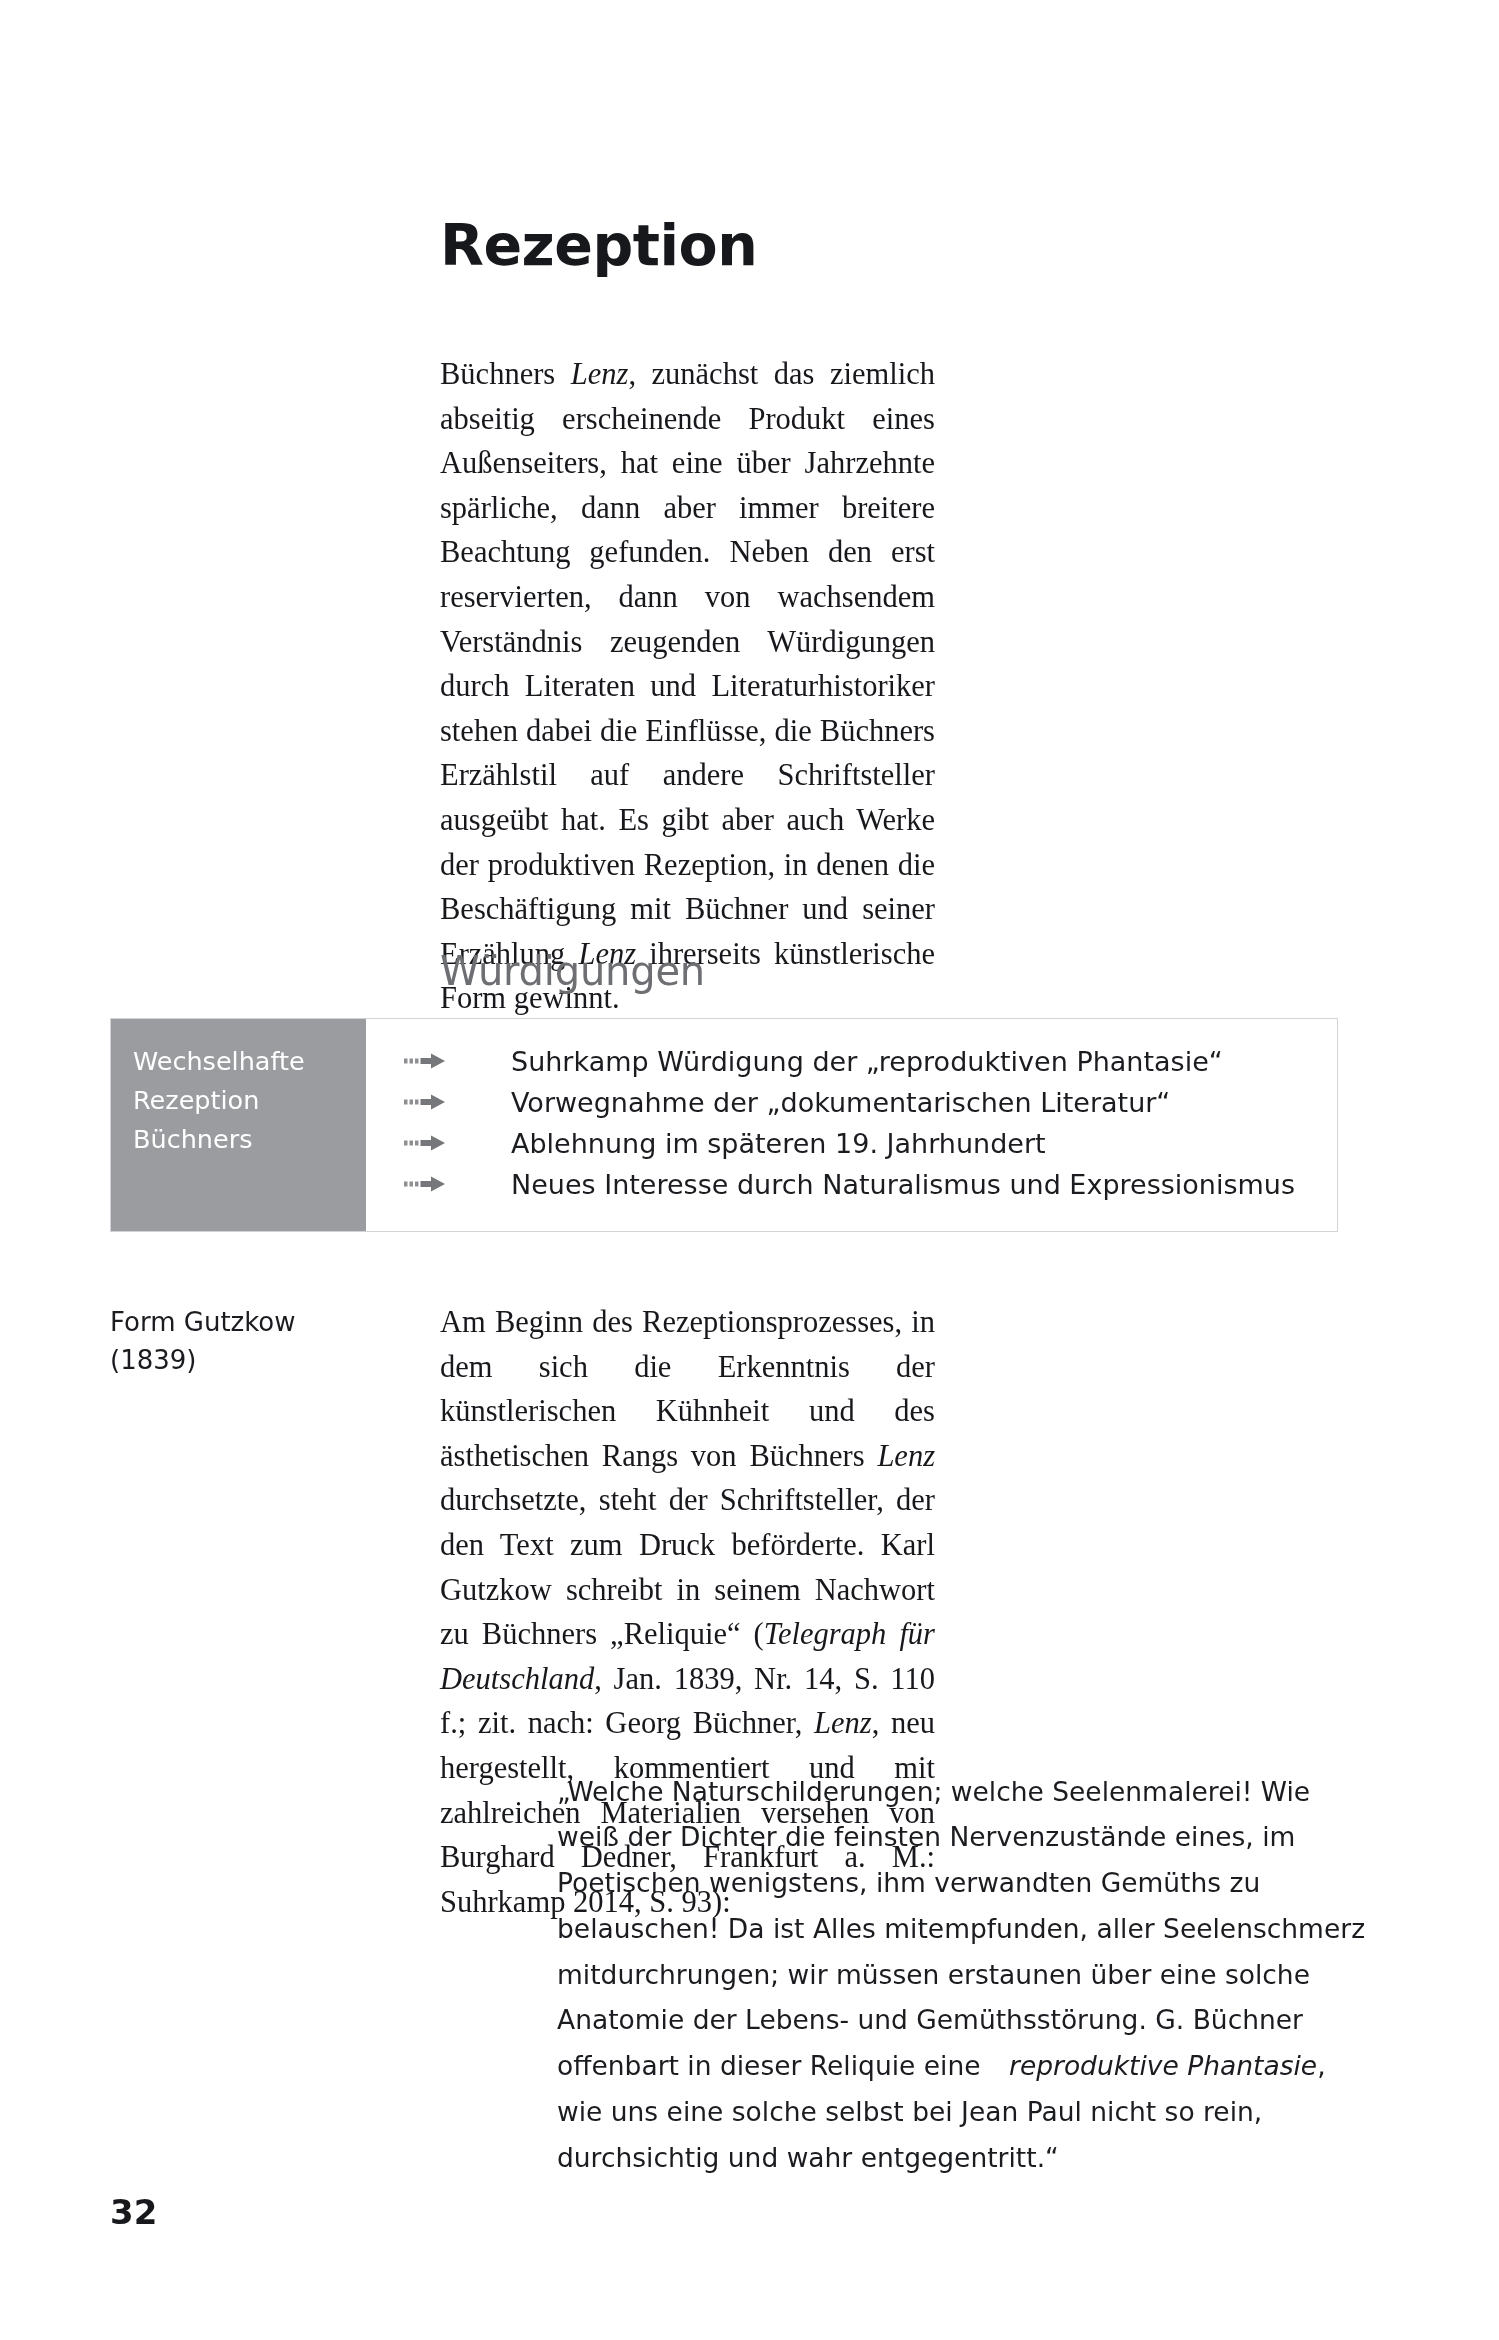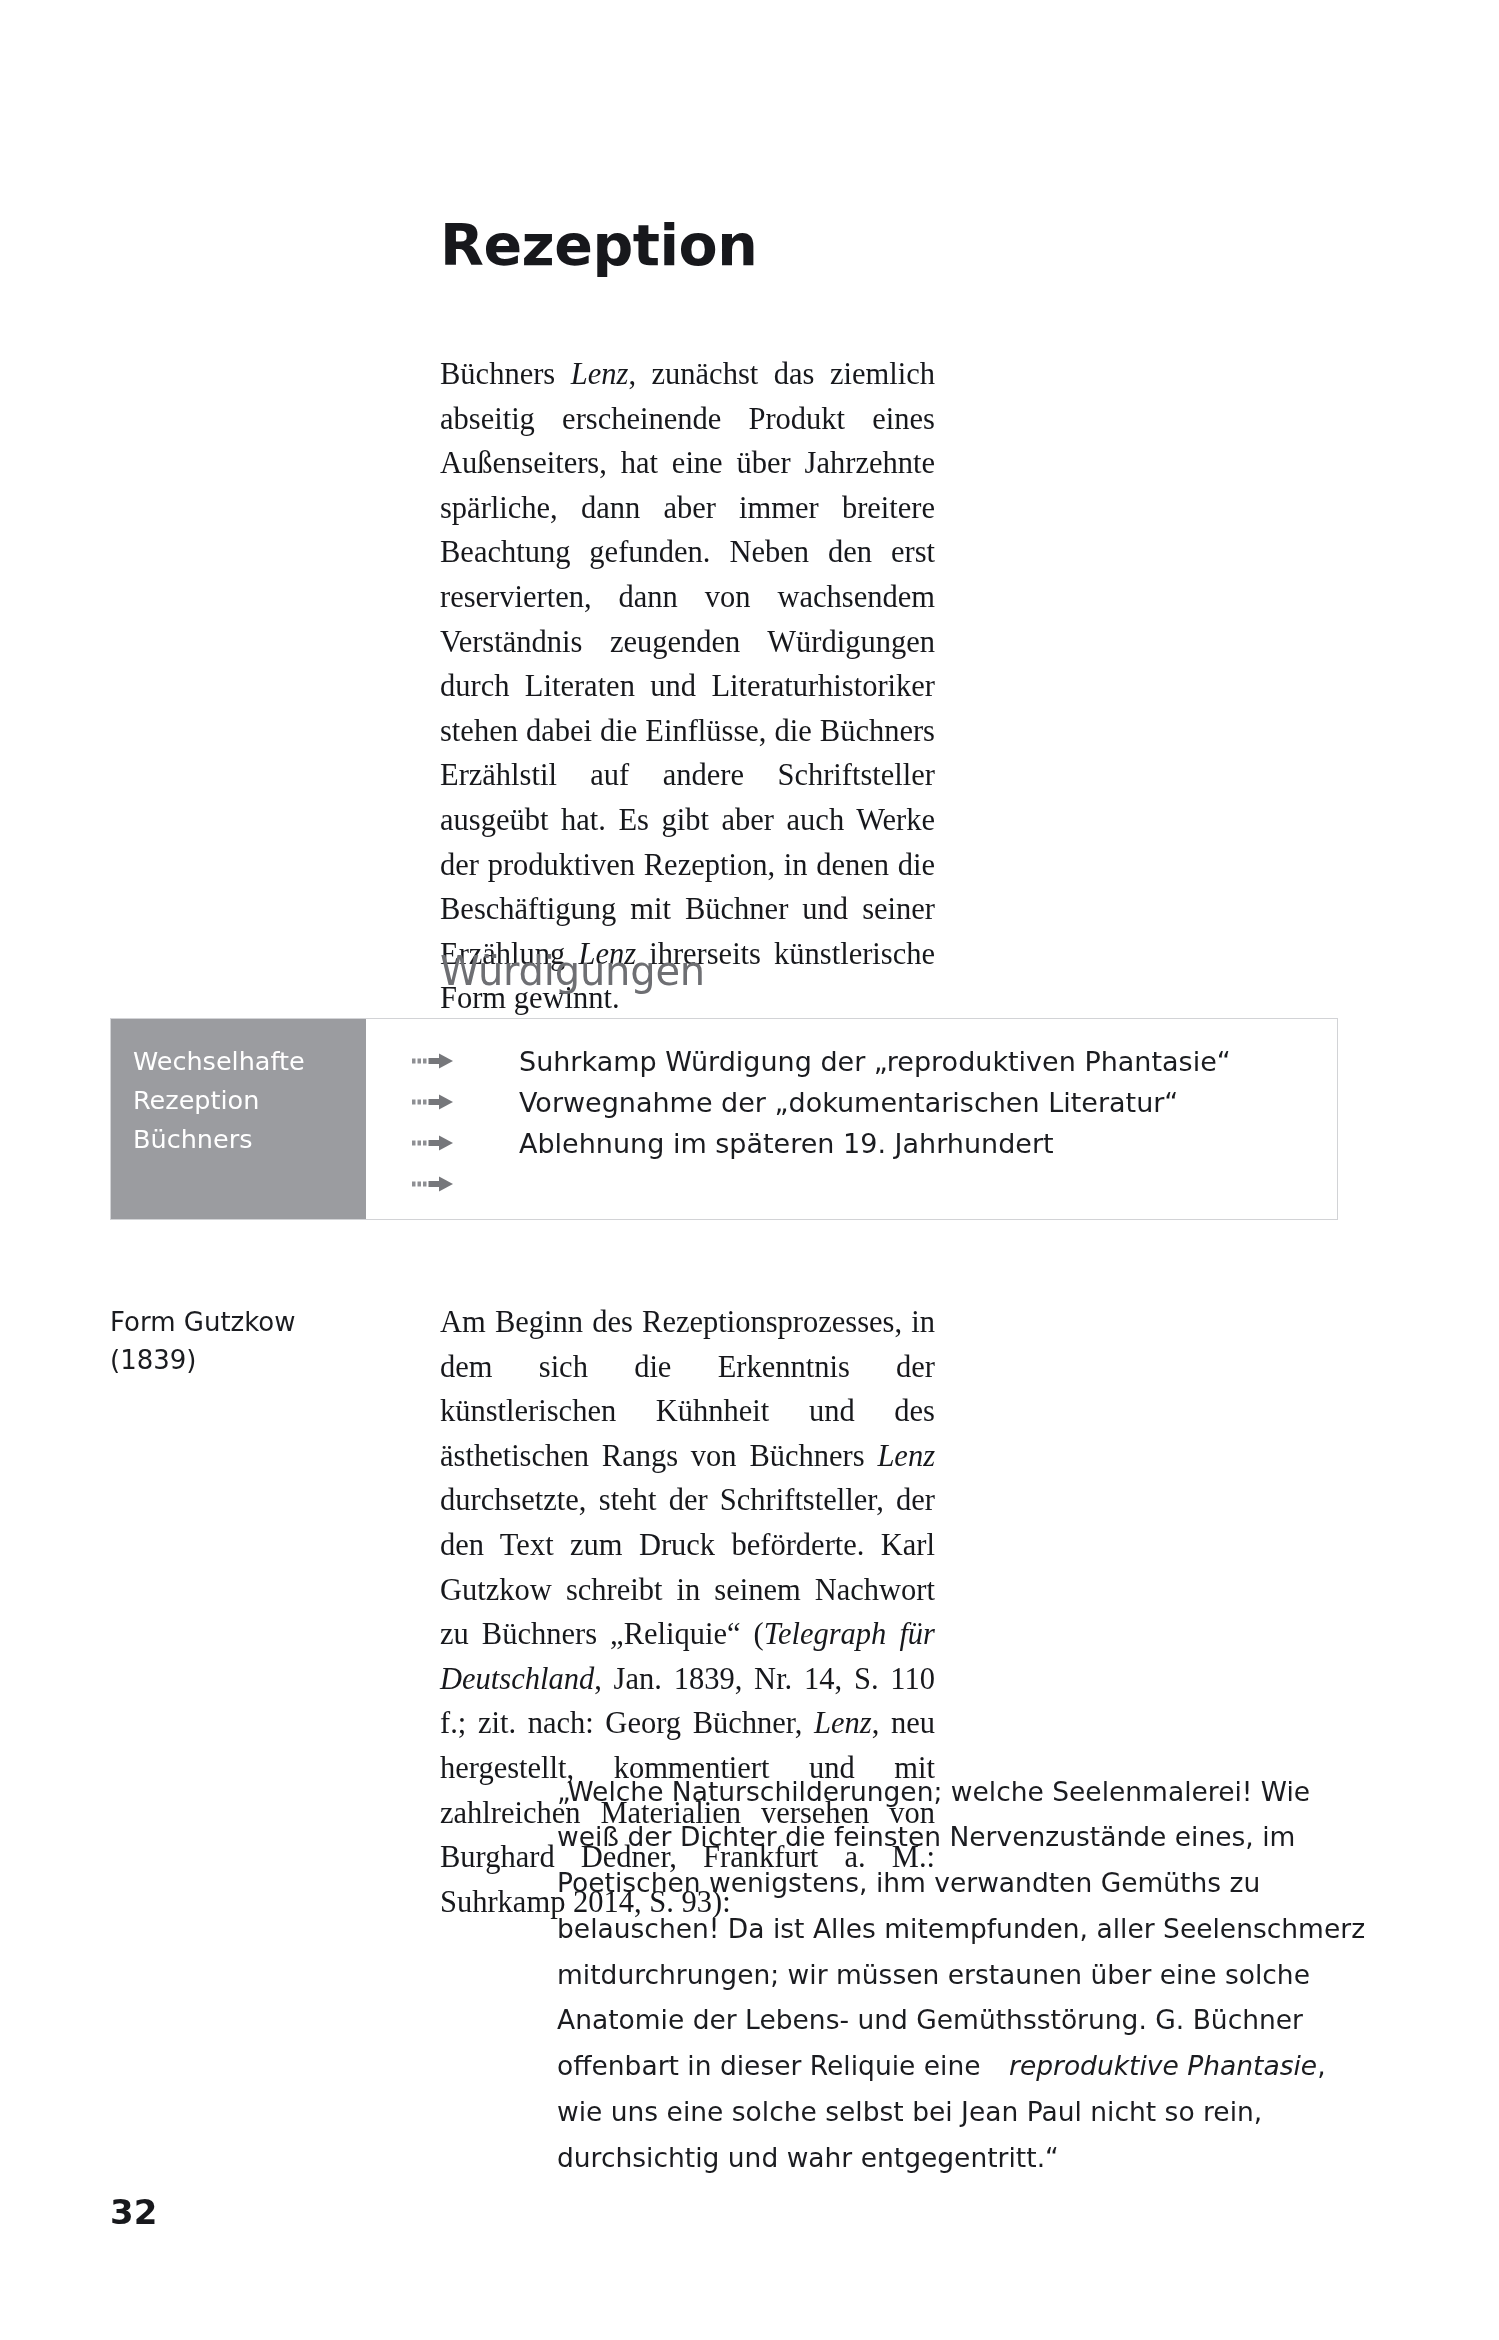--- a/index.html
+++ b/index.html
@@ -68,21 +68,20 @@
   .info-box {
     position: absolute;
     left: 110px;
     top: 1018px;
     width: 1228px;
     display: flex;
     align-items: stretch;
     background: #ffffff;
     border: 1px solid #d2d3d6;
     box-sizing: border-box;
-    gap: 8px;
   }
   .info-box-label {
     flex: 0 0 255px;
     background: #9b9ca0;
     color: #ffffff;
     font-family: "DejaVu Sans", "Liberation Sans", sans-serif;
     font-size: 25.5px;
     line-height: 39px;
     padding: 23px 0 26px 22px;
     box-sizing: border-box;
@@ -212,20 +211,21 @@
           <li>
           <span class="arrow-glyph">
             <svg width="42" height="18" viewBox="0 0 42 18" aria-hidden="true">
               <rect x="0" y="6.5" width="3.5" height="5" fill="#8e8f93"></rect>
               <rect x="5.5" y="6.5" width="3.5" height="5" fill="#8e8f93"></rect>
               <rect x="11" y="6.5" width="3.5" height="5" fill="#8e8f93"></rect>
               <rect x="16.5" y="6" width="12" height="6" fill="#76777b"></rect>
               <polygon points="27,1.5 41,9 27,16.5" fill="#76777b"></polygon>
             </svg>
           </span>
+          <span class="arrow-text">Neues Interesse durch Naturalismus und Expressionismus</span>
         </li>
         </ul>
     </div>
   </div>
 
   <div class="margin-note" id="note-gutzkow">
     <div>Form Gutzkow</div>
     <div>(1839)</div>
   </div>
 

